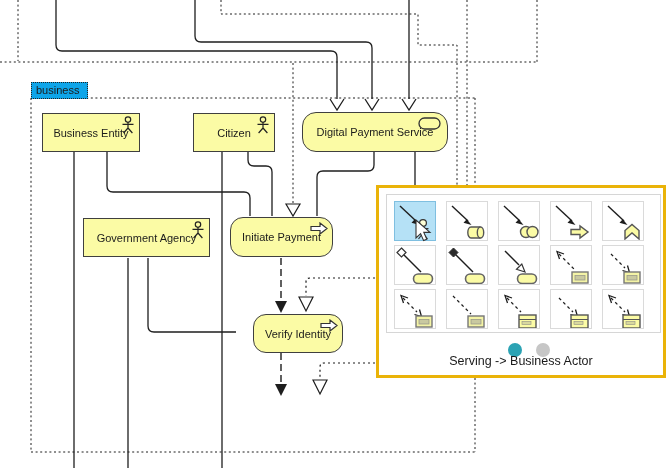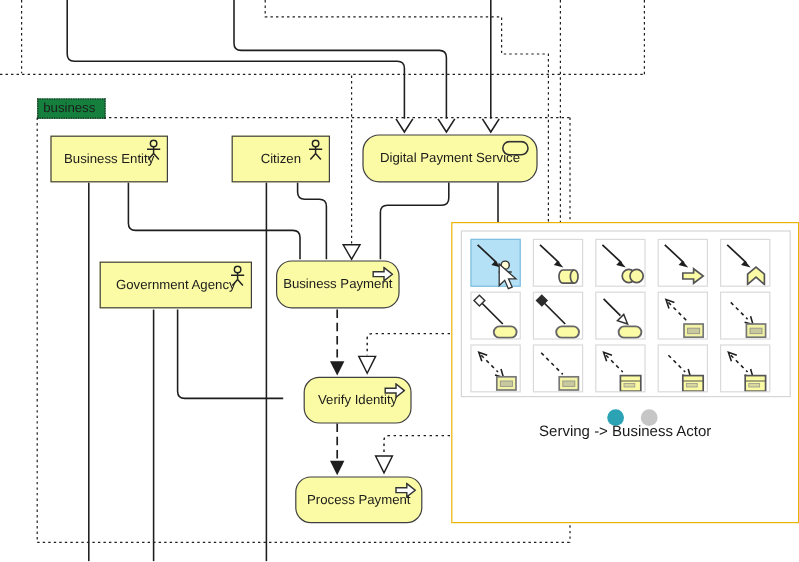--- a/index.html
+++ b/index.html
@@ -7,24 +7,24 @@
          font-family:"Liberation Sans",sans-serif;-webkit-font-smoothing:antialiased;}
   #wires{position:absolute;left:0;top:0;z-index:1;}
   .node{position:absolute;z-index:2;box-sizing:border-box;border:1.4px solid #3f3f3f;
         background:#fbfba5;display:flex;align-items:center;justify-content:center;
         font-size:11px;color:#1b1b1b;}
   .node .lbl{white-space:nowrap;}
   .node.square{border-radius:0;}
   .node.rounded{border-radius:14px;text-align:right;}
   .node .corner-ic{position:absolute;}
   .group-label{position:absolute;z-index:2;box-sizing:border-box;border:1px dotted #222;
-        background:#15803d;font-size:11px;color:#1b1b1b;padding:1px 4px 0 4px;}
+        background:#0ea5e9;font-size:11px;color:#1b1b1b;padding:1px 4px 0 4px;}
   
-  #popup{position:absolute;left:376px;top:185px;width:290px;height:251px;z-index:5;
-         background:#fff;border:1px solid #eab308;box-sizing:border-box;}
+  #popup{position:absolute;left:376px;top:185px;width:290px;height:193px;z-index:5;
+         background:#fff;border:3px solid #eab308;box-sizing:border-box;}
   #grid-box{position:absolute;left:7px;top:6px;width:275px;height:139px;background:#fff;
          border:1px solid #d6d6d6;box-sizing:border-box;
          display:grid;grid-template-columns:repeat(5,42px);grid-auto-rows:40px;
          gap:4px 10px;padding:6px 0 0 7px;}
   .cell{width:42px;height:40px;box-sizing:border-box;background:#fff;border:1px solid #dadada;}
   .cell.selected{background:#b5e1f6;border-color:#7fbfe0;}
   .cell svg{display:block;}
   .dot{position:absolute;width:14px;height:14px;border-radius:50%;top:155px;}
   #caption{position:absolute;left:0;top:166px;width:100%;text-align:center;
          font-size:12.5px;color:#1a1a1a;}
@@ -132,39 +132,33 @@
     <span class="lbl">Government Agency</span>
     <svg class="corner-ic" style="right:4px;top:2px" width="14" height="18">
       <g fill="none" stroke="#222" stroke-width="1.2">
         <circle cx="7" cy="3.6" r="2.7"></circle>
           <path d="M7,6.3 V12 M1.5,8.4 H12.5 M7,12 L2.6,17 M7,12 L11.4,17"></path>
       </g>
     </svg>
   </div>
 
   <div class="node rounded" style="left:230px;top:217px;width:103px;height:40px;border-radius:13px">
-    <span class="lbl">Business Payment</span>
+    <span class="lbl">Initiate Payment</span>
     <svg class="corner-ic" style="right:4px;top:4px" width="18" height="13">
       <polygon points="1,4.5 10,4.5 10,1 17,6.5 10,12 10,8.5 1,8.5" fill="#fff" stroke="#333" stroke-width="1.2"></polygon>
     </svg>
   </div>
 
   <div class="node rounded" style="left:253px;top:314px;width:90px;height:39px;border-radius:13px">
     <span class="lbl">Verify Identity</span>
     <svg class="corner-ic" style="right:4px;top:4px" width="18" height="13">
       <polygon points="1,4.5 10,4.5 10,1 17,6.5 10,12 10,8.5 1,8.5" fill="#fff" stroke="#333" stroke-width="1.2"></polygon>
     </svg>
   </div>
 
-  <div class="node rounded" style="left:246px;top:397px;width:106px;height:39px;border-radius:13px">
-    <span class="lbl">Process Payment</span>
-    <svg class="corner-ic" style="right:4px;top:4px" width="18" height="13">
-      <polygon points="1,4.5 10,4.5 10,1 17,6.5 10,12 10,8.5 1,8.5" fill="#fff" stroke="#333" stroke-width="1.2"></polygon>
-    </svg>
-  </div>
 
   <div id="popup">
     <div id="grid-box">
         <div class="cell selected">
           <svg width="40" height="38" viewBox="0 0 40 38">
             <g>
               <path d="M5,4 L21,19" stroke="#1e1e1e" stroke-width="1.4" fill="none"></path>
               <path d="M24.5,23 L16.5,20.8 L19.8,17.2 Z" fill="#1e1e1e"></path>
               <circle cx="28" cy="21" r="3.4" fill="#ffffd6" stroke="#333" stroke-width="1.2"></circle>
               <path d="M28,24.4 V31 M22.5,26.6 H33.5 M28,31 L23.5,37 M28,31 L32.5,37" stroke="#333" stroke-width="1.2" fill="none"></path>

